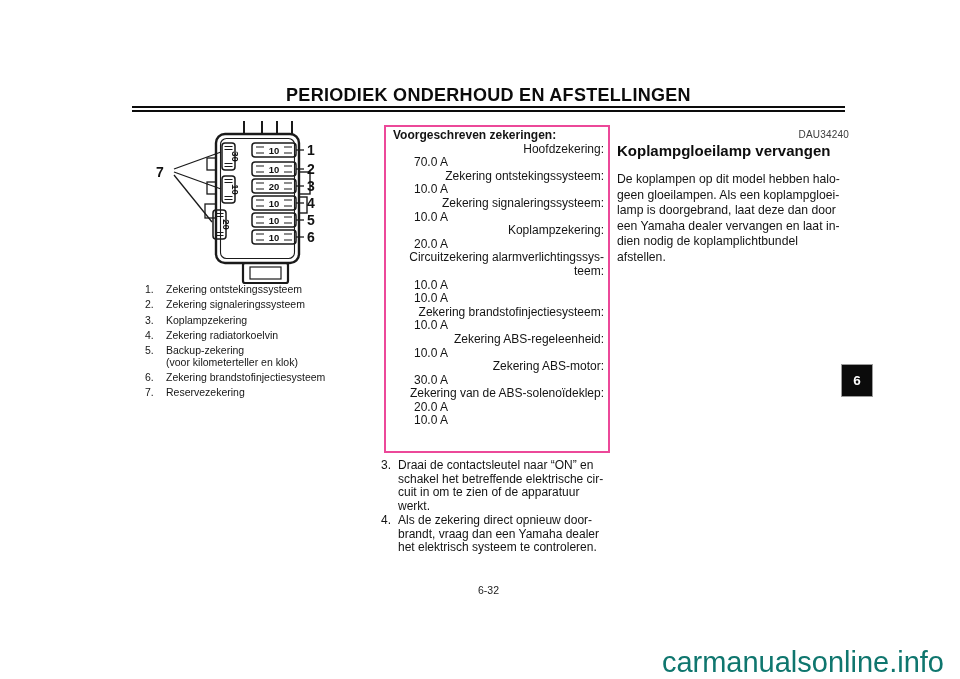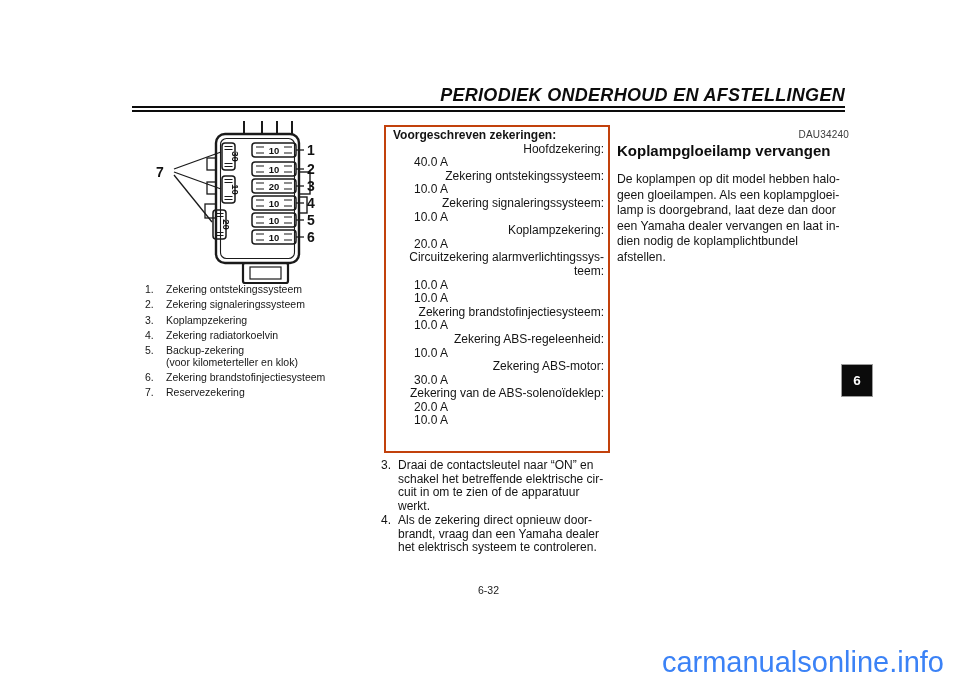--- a/index.html
+++ b/index.html
@@ -6,43 +6,43 @@
   body{
     width:960px;height:679px;position:relative;overflow:hidden;
     background:#ffffff;color:#111;
     font-family:"Liberation Sans","DejaVu Sans",sans-serif;
     -webkit-font-smoothing:antialiased;
   }
   .abs{position:absolute;}
 
   
   .page-header{
-    left:132px;top:85px;width:713px;text-align:right;
-    font-weight:bold;font-size:18px;letter-spacing:.3px;color:#0c0c0c;font-style:italic;
+    left:132px;top:85px;width:713px;text-align:center;
+    font-weight:bold;font-size:18px;letter-spacing:.3px;color:#0c0c0c;
   }
   .rule-thin{left:132px;top:106px;width:713px;height:1.6px;background:#0c0c0c;}
   .rule-thick{left:132px;top:109.6px;width:713px;height:2.6px;background:#0c0c0c;}
 
   
   .diagram{left:138px;top:110px;width:225px;height:182px;text-align:center;}
   .diagram svg{display:block;width:100%;height:100%;}
   .d-stroke{fill:none;stroke:#1a1a1a;}
   .d-num{font:bold 14px "Liberation Sans",sans-serif;fill:#111;}
   .d-amp{font:bold 9.5px "Liberation Sans",sans-serif;fill:#111;}
 
   
   .legend{left:145px;top:284px;width:240px;font-size:10.5px;line-height:11.5px;color:#161616;}
   .legend-row{display:flex;margin-bottom:3.8px;}
   .legend-num{width:21px;flex:0 0 21px;}
   .legend-text{white-space:pre-line;}
 
   
   .spec-box{
     left:384px;top:125px;width:226px;height:328px;box-sizing:border-box;
-    border:2px solid #c2410c;padding:2px 4px 0 7px;
+    border:2px solid #ec4899;padding:2px 4px 0 7px;
     font-size:12px;line-height:13.6px;color:#141414;
   }
   .spec-title{font-weight:bold;}
   .spec-label{margin-left:10px;white-space:pre-line;text-align:right;}
   .spec-value{margin-left:21px;}
 
   
   .steps{left:381px;top:459px;width:232px;font-size:12px;line-height:13.7px;color:#141414;}
   .step{display:flex;}
   .step-num{width:17px;flex:0 0 17px;}
@@ -60,21 +60,21 @@
   
   .section-tab{
     left:842px;top:365px;width:30px;height:31px;background:#0b0b0b;
     color:#fff;font-weight:bold;font-size:13.5px;
     display:flex;align-items:center;justify-content:center;
     box-shadow:0 0 0 1px #9c9c9c;
   }
 
   
   .watermark{
-    right:16px;top:646px;font-size:29px;color:#3b82f6;white-space:nowrap;
+    right:16px;top:646px;font-size:29px;color:#0f766e;white-space:nowrap;
   }
 </style>
 </head>
 <body>
 
 <div class="abs page-header">PERIODIEK ONDERHOUD EN AFSTELLINGEN</div>
 <div class="abs rule-thin"></div>
 <div class="abs rule-thick"></div>
 
 <div class="abs diagram">
@@ -198,21 +198,21 @@
   <div class="legend-row">
       <span class="legend-num">7.</span>
       <span class="legend-text">Reservezekering</span>
     </div>
 </div>
 
 <div class="abs spec-box">
   <div class="spec-title">Voorgeschreven zekeringen:</div>
   <div>
       <div class="spec-label">Hoofdzekering:</div>
-      <div class="spec-value">40.0 A</div>
+      <div class="spec-value">70.0 A</div>
     </div>
   <div>
       <div class="spec-label">Zekering ontstekingssysteem:</div>
       <div class="spec-value">10.0 A</div>
     </div>
   <div>
       <div class="spec-label">Zekering signaleringssysteem:</div>
       <div class="spec-value">10.0 A</div>
     </div>
   <div>

